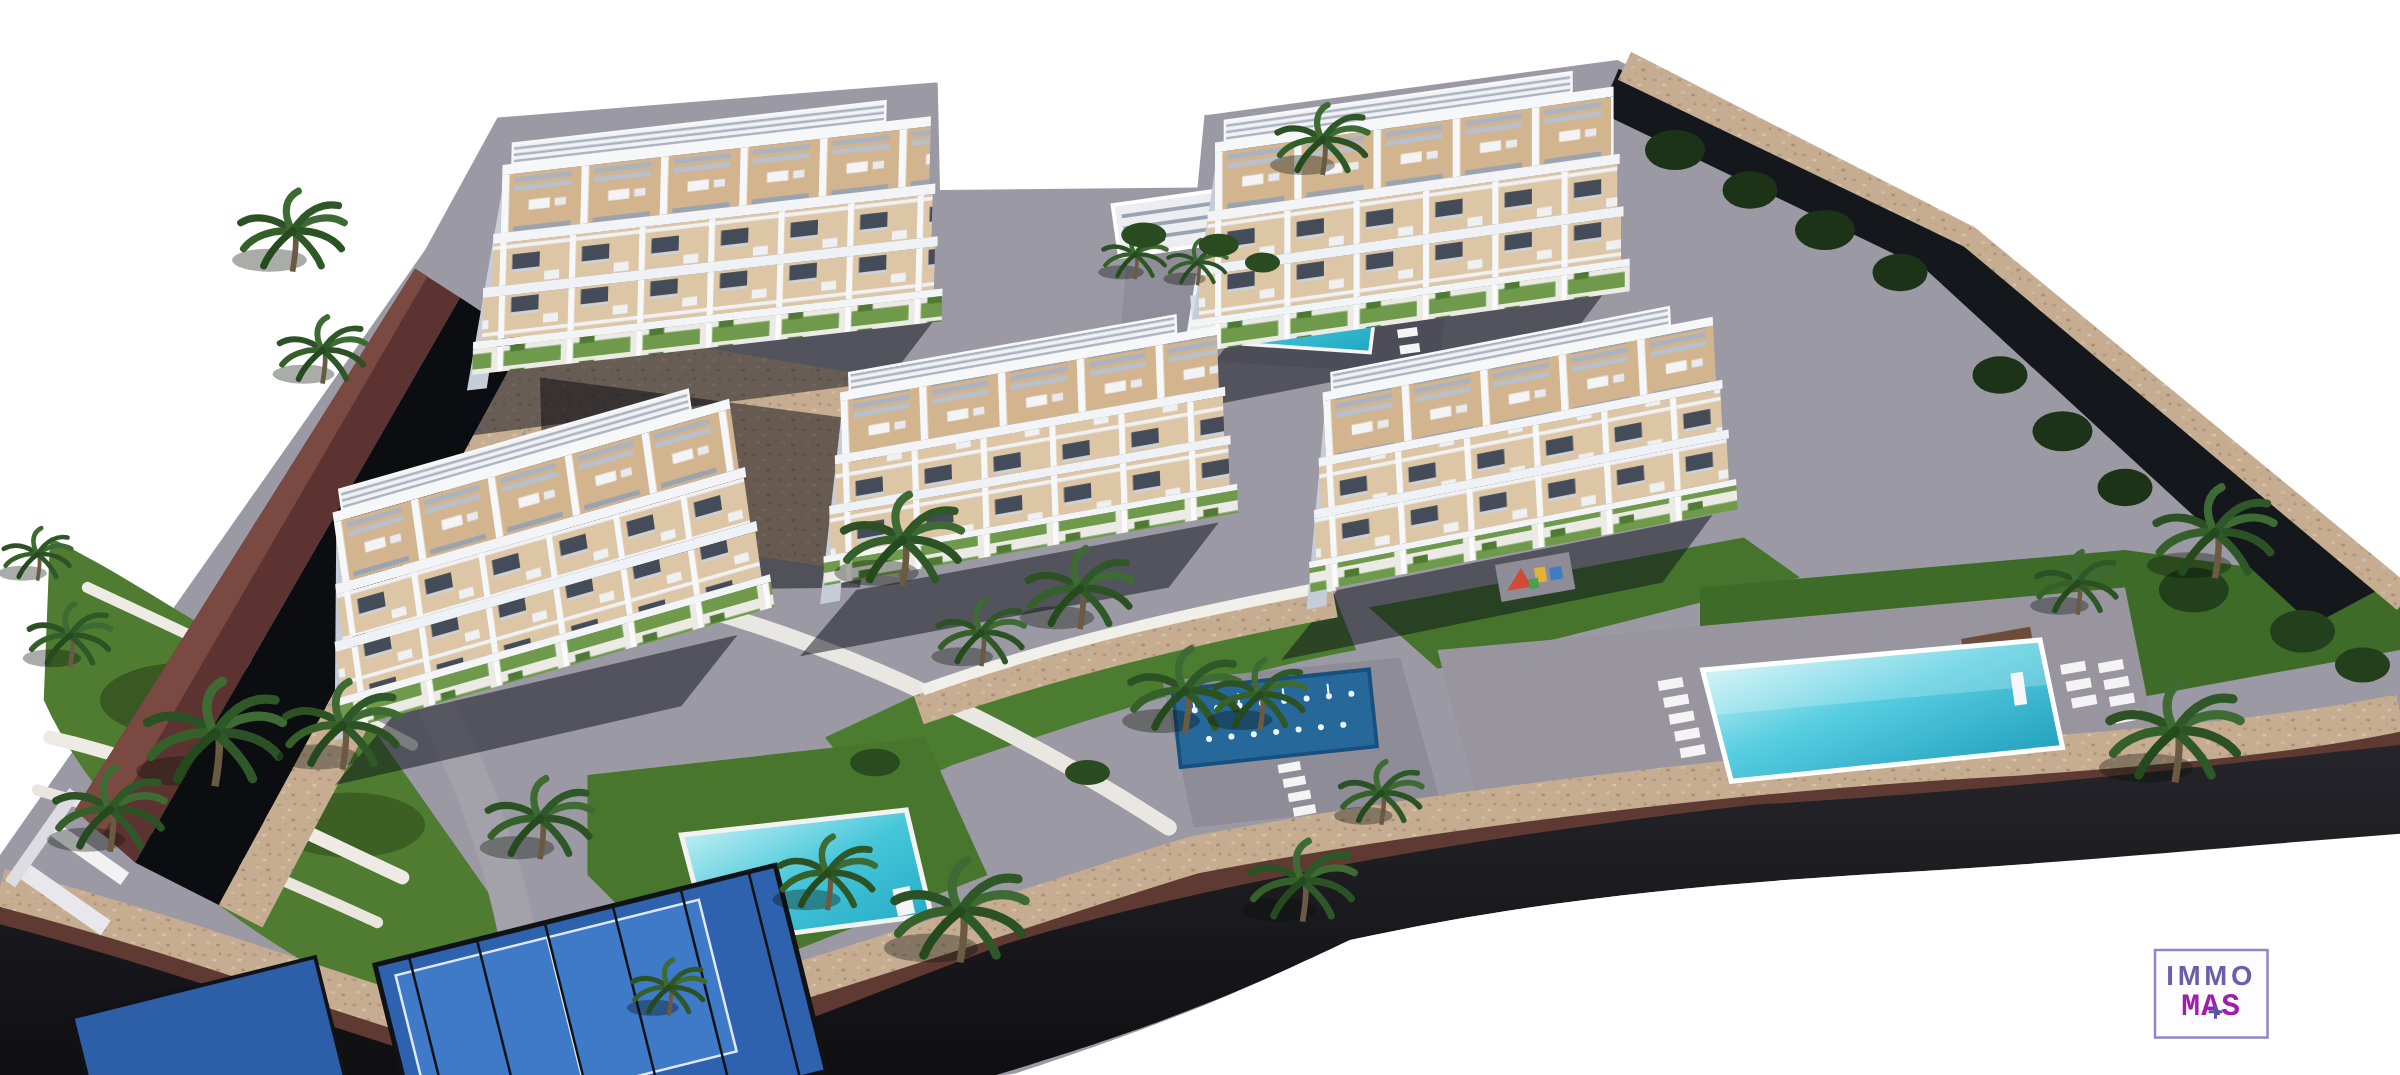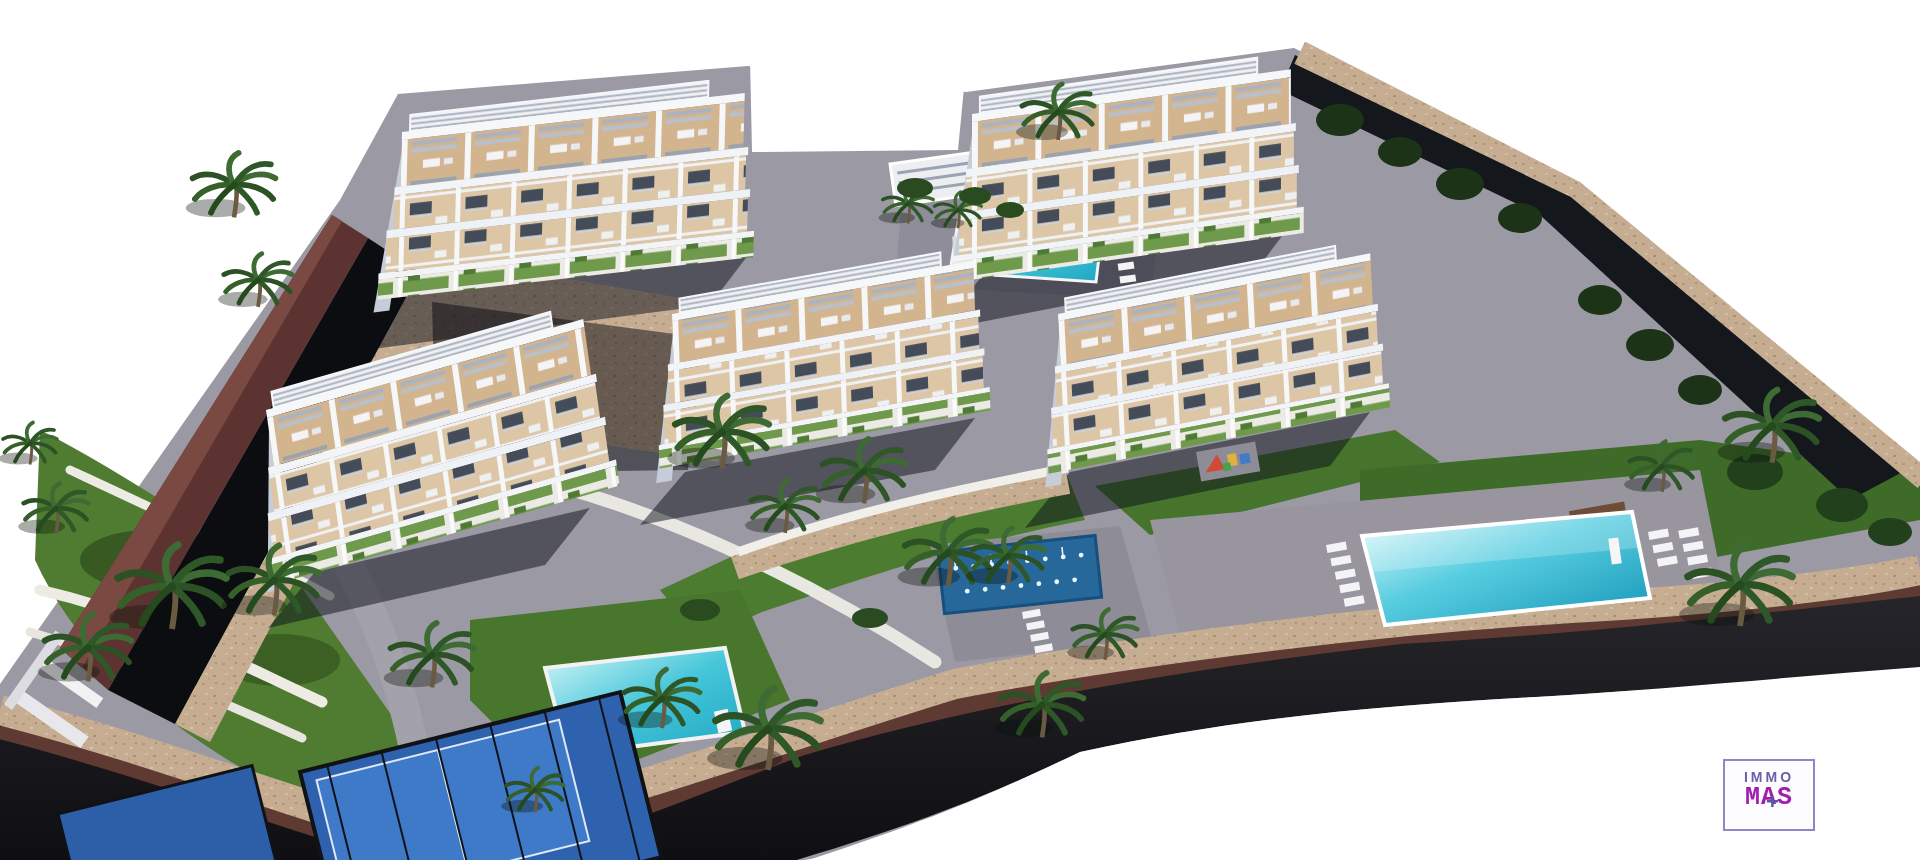--- a/index.html
+++ b/index.html
@@ -2,21 +2,21 @@
 <html><head>
 <meta charset="utf-8">
 <style>
   html,body{margin:0;padding:0;background:#ffffff;}
   .stage{position:relative;width:1920px;height:860px;background:#ffffff;overflow:hidden;
          font-family:"Liberation Sans",sans-serif;}
   .render-svg{position:absolute;left:0;top:0;}
   .logo-box{position:absolute;left:1723px;top:759px;width:92px;height:72px;
             border:2px solid #8d88c5;background:#fdfdff;text-align:center;
             padding-top:9px;box-sizing:border-box;}
-  .logo-immo{font-size:14px;font-weight:bold;letter-spacing:3px;color:#6a5fa8;line-height:1;}
+  .logo-immo{font-size:22px;font-weight:bold;letter-spacing:3px;color:#6a5fa8;line-height:1;}
   .logo-mas-row{position:relative;display:inline-block;line-height:1;margin-top:1px;}
   .logo-mas{font-size:25px;font-weight:bold;letter-spacing:1px;color:#a21caf;font-family:Liberation Mono, monospace;}
   .logo-plus{position:absolute;left:50%;bottom:-3px;transform:translateX(-3px);
              font-size:22px;font-weight:900;color:#5b55a8;}
 </style>
 </head>
 <body>
 
 <div class="stage">
   <div class="render-svg" aria-label="Aerial 3D architectural rendering of a new-build residential complex: five white three-storey apartment blocks with sandy roof solariums and terraces, communal turquoise swimming pools, a splash fountain pool, gardens with palm trees, a paddle tennis court, all enclosed by a beige stone wall and a dark curving road on a white background. IMMO MAS watermark bottom right.">

